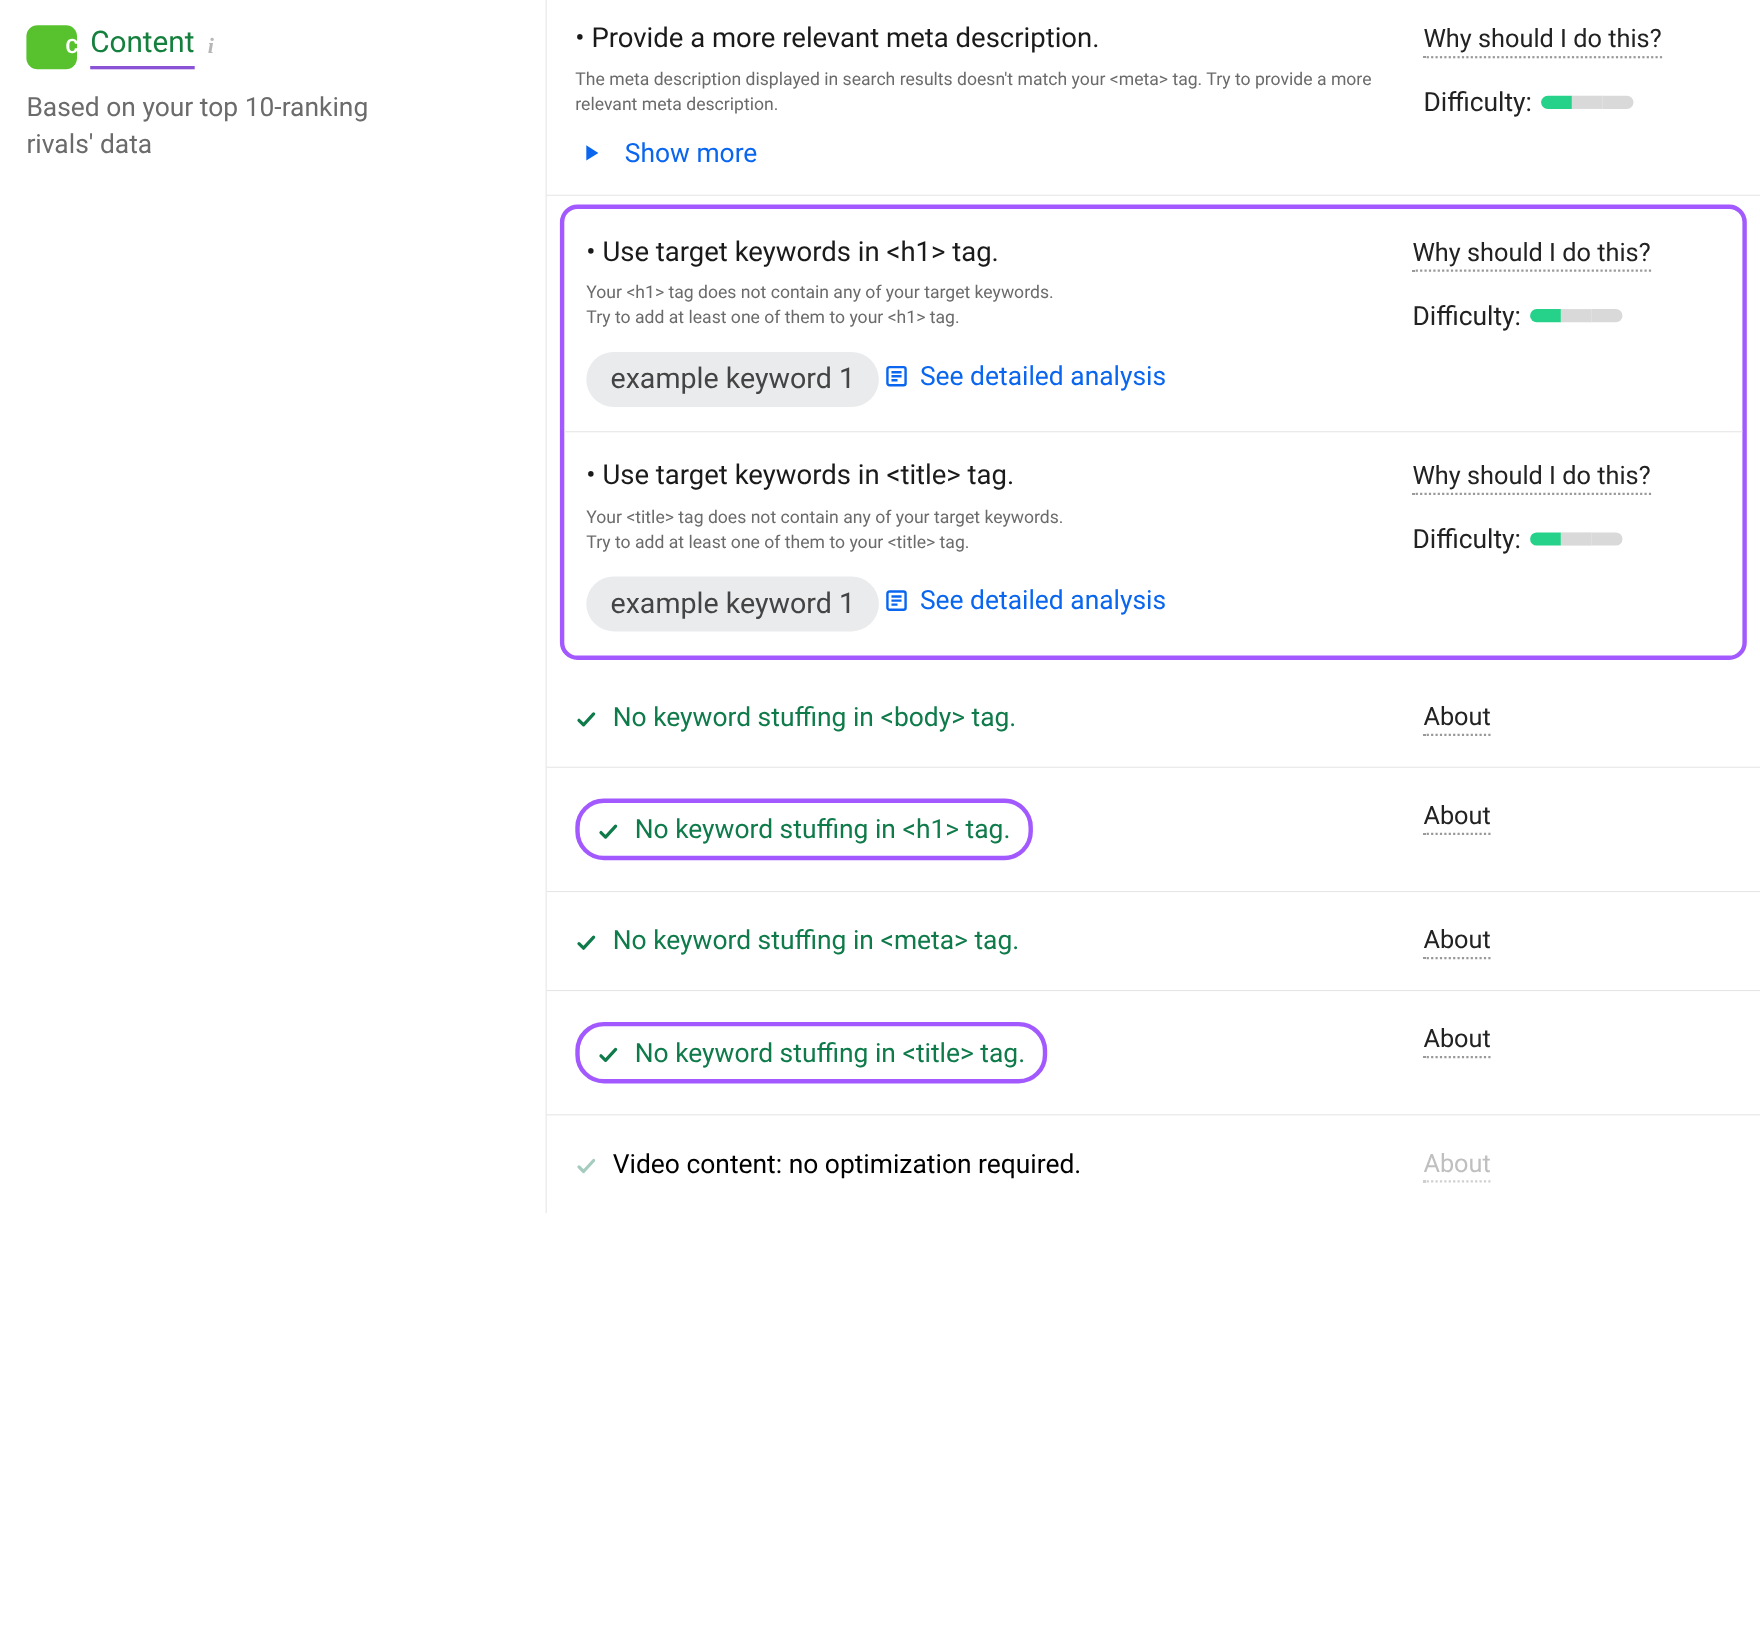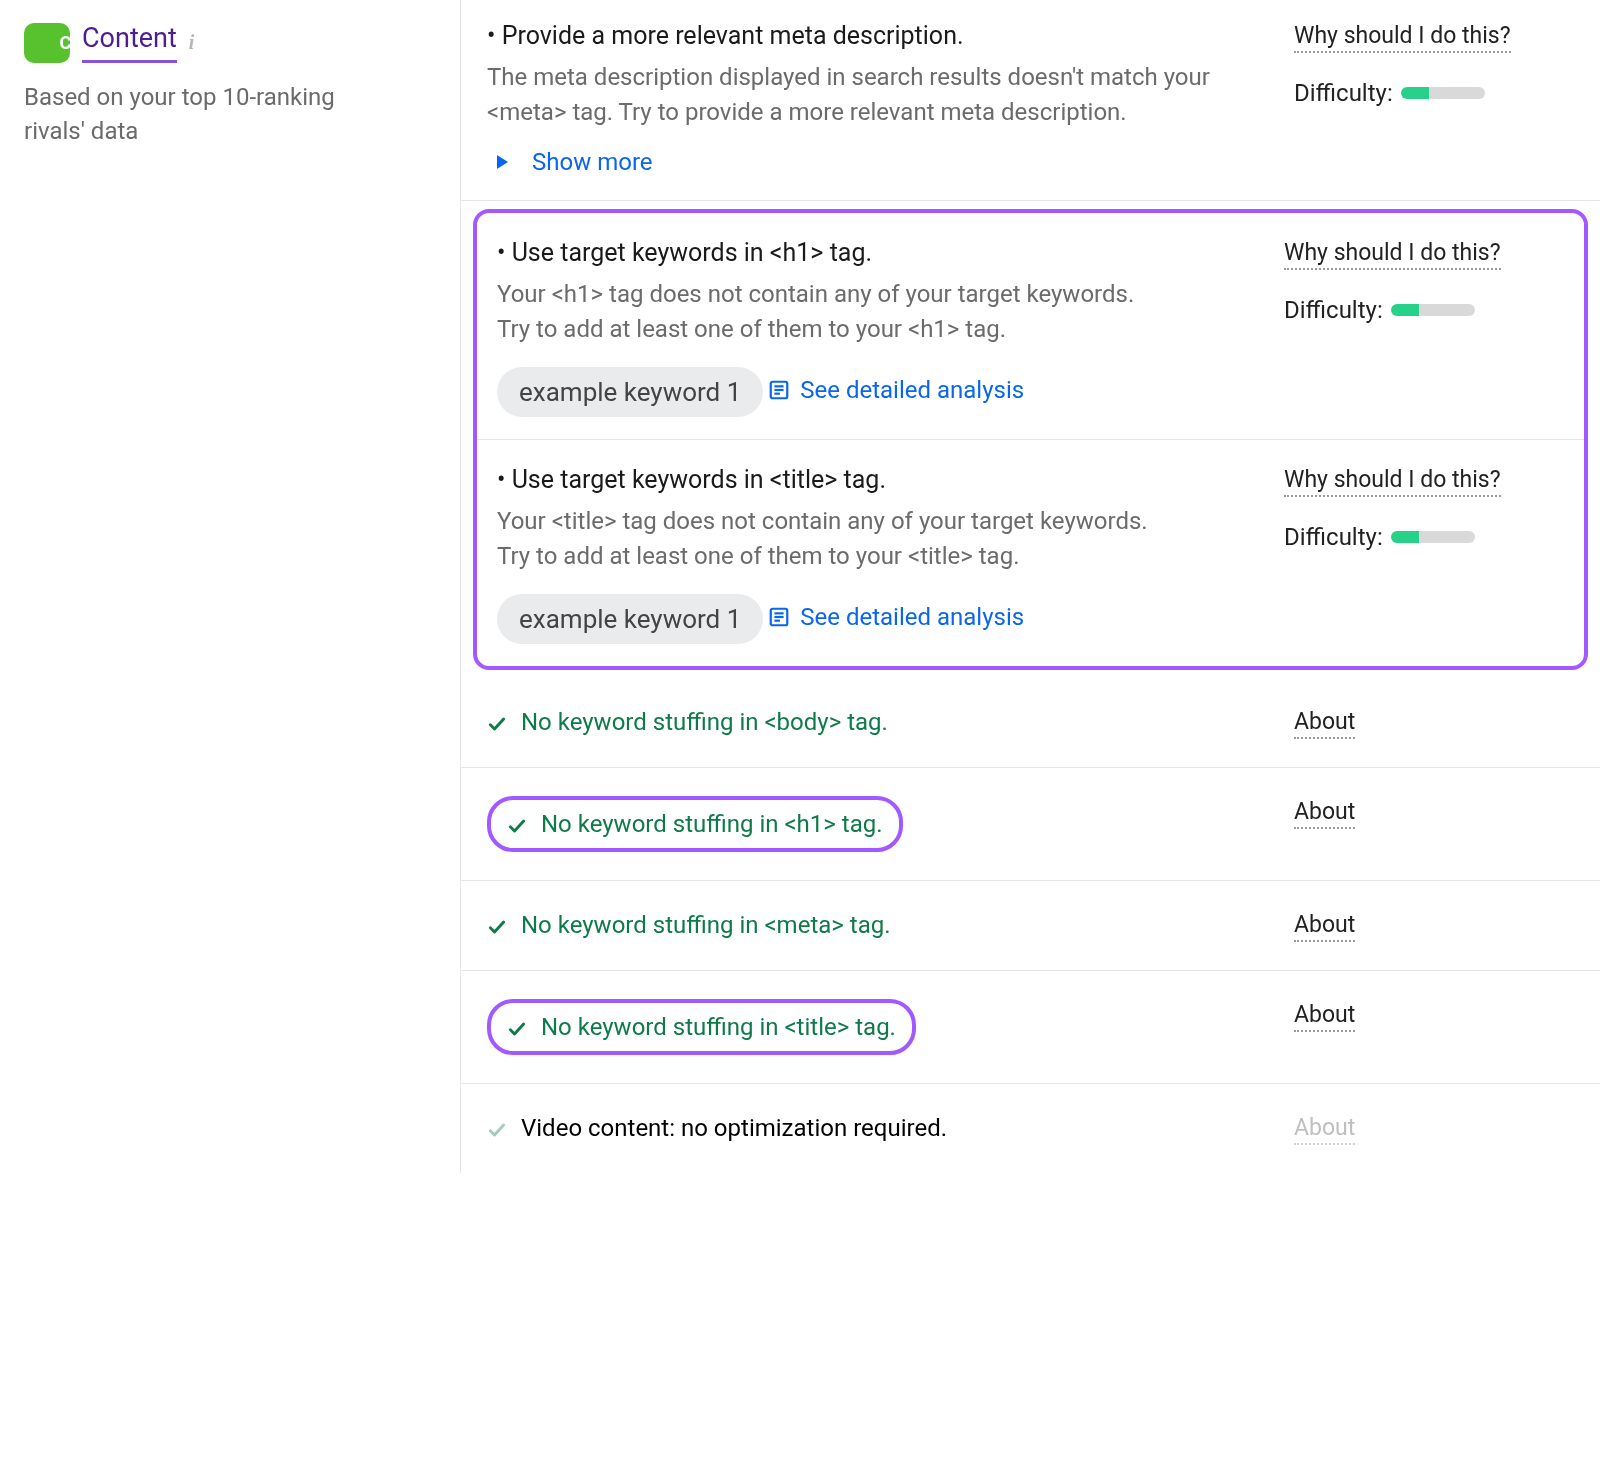--- a/index.html
+++ b/index.html
@@ -37,21 +37,21 @@
       font-weight: 700;
       font-size: 18px;
       display: flex;
       align-items: center;
       justify-content: center;
       letter-spacing: -0.5px;
       padding-left: 46px;
     }
     .section-title {
       font-size: 27px;
-      color: #4c1d95;
+      color: #15803d;
       border-bottom: 3px solid #8a52d4;
       padding-bottom: 6px;
       font-weight: 400;
     }
     .info-icon {
       font-family: Georgia, serif;
       font-style: italic;
       font-weight: bold;
       font-size: 20px;
       color: #b6b6b6;
@@ -59,20 +59,21 @@
     .section-sub {
       margin-top: 18px;
       font-size: 24px;
       color: #6b6b6b;
       line-height: 1.4;
       max-width: 360px;
     }
     .main {
       flex: 1;
       border-left: 1px solid #e6e6e6;
+      margin-left: 36px;
     }
     .item-row {
       display: flex;
       border-bottom: 1px solid #e6e6e6;
       padding: 18px 26px 24px 26px;
       gap: 24px;
     }
     .item-content {
       flex: 1;
       min-width: 0;
@@ -81,21 +82,21 @@
       width: 280px;
       flex-shrink: 0;
       padding-top: 4px;
     }
     .issue-title {
       font-size: 25px;
       color: #1a1a1a;
       line-height: 1.45;
     }
     .issue-desc {
-      font-size: 24px;
+      font-size: 16px;
       color: #6b6b6b;
       line-height: 1.45;
       margin-top: 6px;
     }
     .show-more {
       display: inline-flex;
       align-items: center;
       gap: 24px;
       margin-top: 18px;
       color: #0a66ef;

